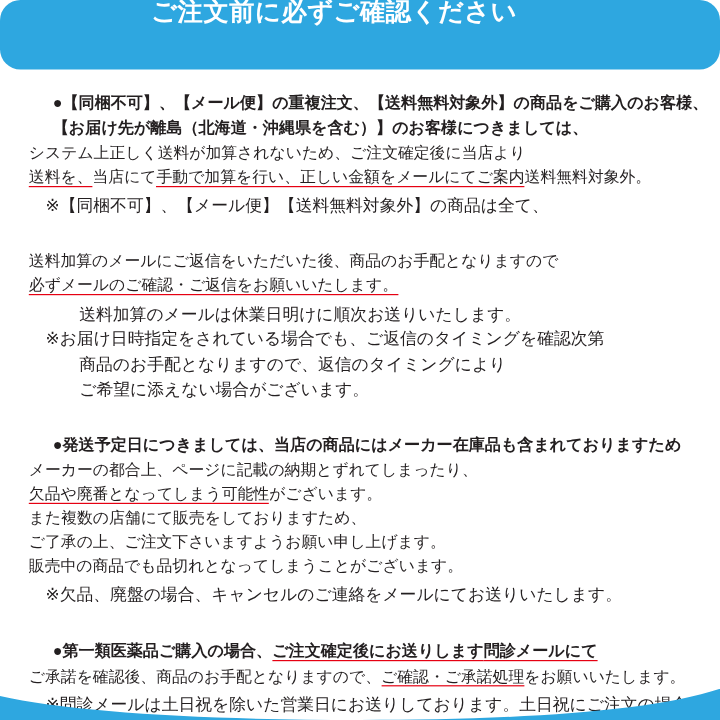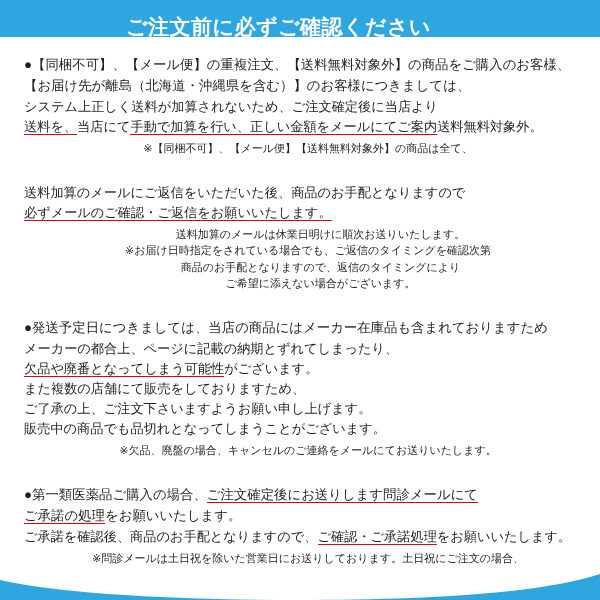--- a/index.html
+++ b/index.html
@@ -17,25 +17,26 @@
   .page {
     position: relative;
     width: 600px;
     height: 600px;
     box-sizing: border-box;
   }
   
   .header {
     background: #2ea7e0;
     color: #ffffff;
-    height: 37px;
+    height: 58px;
     display: flex;
-    align-items: flex-end;
+    align-items: flex-start;
     padding-left: 126px;
     box-sizing: border-box;
+    border-radius: 17px;
   }
   .header-title {
     font-size: 21px;
     font-weight: bold;
     letter-spacing: 0.5px;
     line-height: 1;
   }
   
   .body {
     padding: 18px 22px 0 24px;
@@ -44,36 +45,36 @@
   .block {
     margin-bottom: 14px;
   }
   .line {
     font-size: 13.2px;
     line-height: 1.52;
     white-space: nowrap;
   }
   .lead {
     font-size: 13.4px;
-    font-weight: normal;
+    font-weight: bold;
     line-height: 1.55;
     white-space: nowrap;
+    margin-left: 20px;
   }
   .bold {
     font-weight: normal;
   }
   .ul-red {
     border-bottom: 1.5px solid #e60012;
     padding-bottom: 0px;
   }
   .note {
-    font-size: 11px;
+    font-size: 14px;
     line-height: 1.48;
     white-space: nowrap;
-    text-align: center;
   }
   .note-indent {
     padding-left: 14px;
   }
   .notes-wrap {
     margin-left: 14px;
     margin-top: 3px;
   }
   .spacer-md { height: 13px; }
   
@@ -140,23 +141,20 @@
         <div class="note">※欠品、廃盤の場合、キャンセルのご連絡をメールにてお送りいたします。</div>
       </div>
     </div>
 
     <div class="spacer-md"></div>
 
     <div class="block">
       <div class="lead">
         <span>●第一類医薬品ご購入の場合、</span><span class="ul-red">ご注文確定後にお送りします</span><span class="ul-red">問診メールにて</span>
       </div>
-      <div class="lead">
-        <span class="ul-red">ご承諾の処理</span><span>をお願いいたします。</span>
-      </div>
       <div class="line">
         <span>ご承諾を確認後、商品のお手配となりますので、</span><span class="bold ul-red">ご確認・ご承諾処理</span><span>をお願いいたします。</span>
       </div>
       <div class="notes-wrap">
         <div class="note">※問診メールは土日祝を除いた営業日にお送りしております。土日祝にご注文の場合、</div>
 
       </div>
     </div>
 
   </div>

